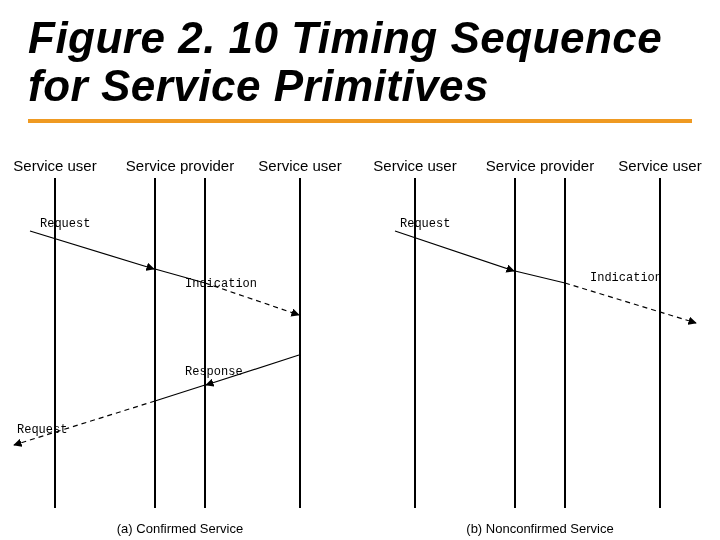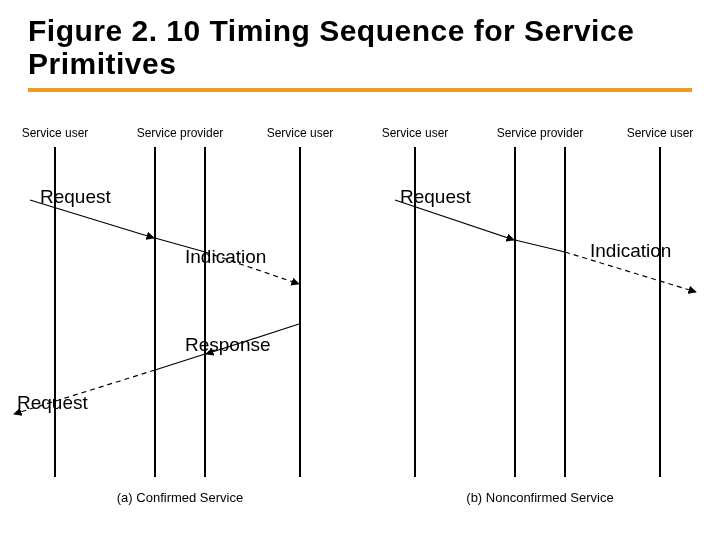--- a/index.html
+++ b/index.html
@@ -8,46 +8,48 @@
     width: 720px;
     height: 540px;
     background: #ffffff;
     font-family: Arial, Helvetica, sans-serif;
     color: #000;
     overflow: hidden;
   }
   .title {
     font-family: Impact, "Arial Black", sans-serif;
     font-weight: 900;
-    font-size: 30px;
+    font-size: 44px;
     line-height: 1.1;
     padding: 14px 28px 8px 28px;
     letter-spacing: 0.5px;
+    font-style: italic;
   }
   .rule {
     margin: 0 28px;
     height: 4px;
     background: #ef9a22;
   }
   .diagram-area {
     position: relative;
     width: 720px;
     height: 440px;
   }
   .lbl {
     position: absolute;
-    font-size: 12px;
+    font-size: 15px;
     white-space: nowrap;
     text-align: center;
     transform: translateX(-50%);
   }
   .msg {
     position: absolute;
-    font-size: 19px;
+    font-size: 12px;
     white-space: nowrap;
+    font-family: Liberation Mono, monospace;
   }
   .caption {
     position: absolute;
     font-size: 13px;
     white-space: nowrap;
     text-align: center;
     transform: translateX(-50%);
   }
 </style>
 </head>

